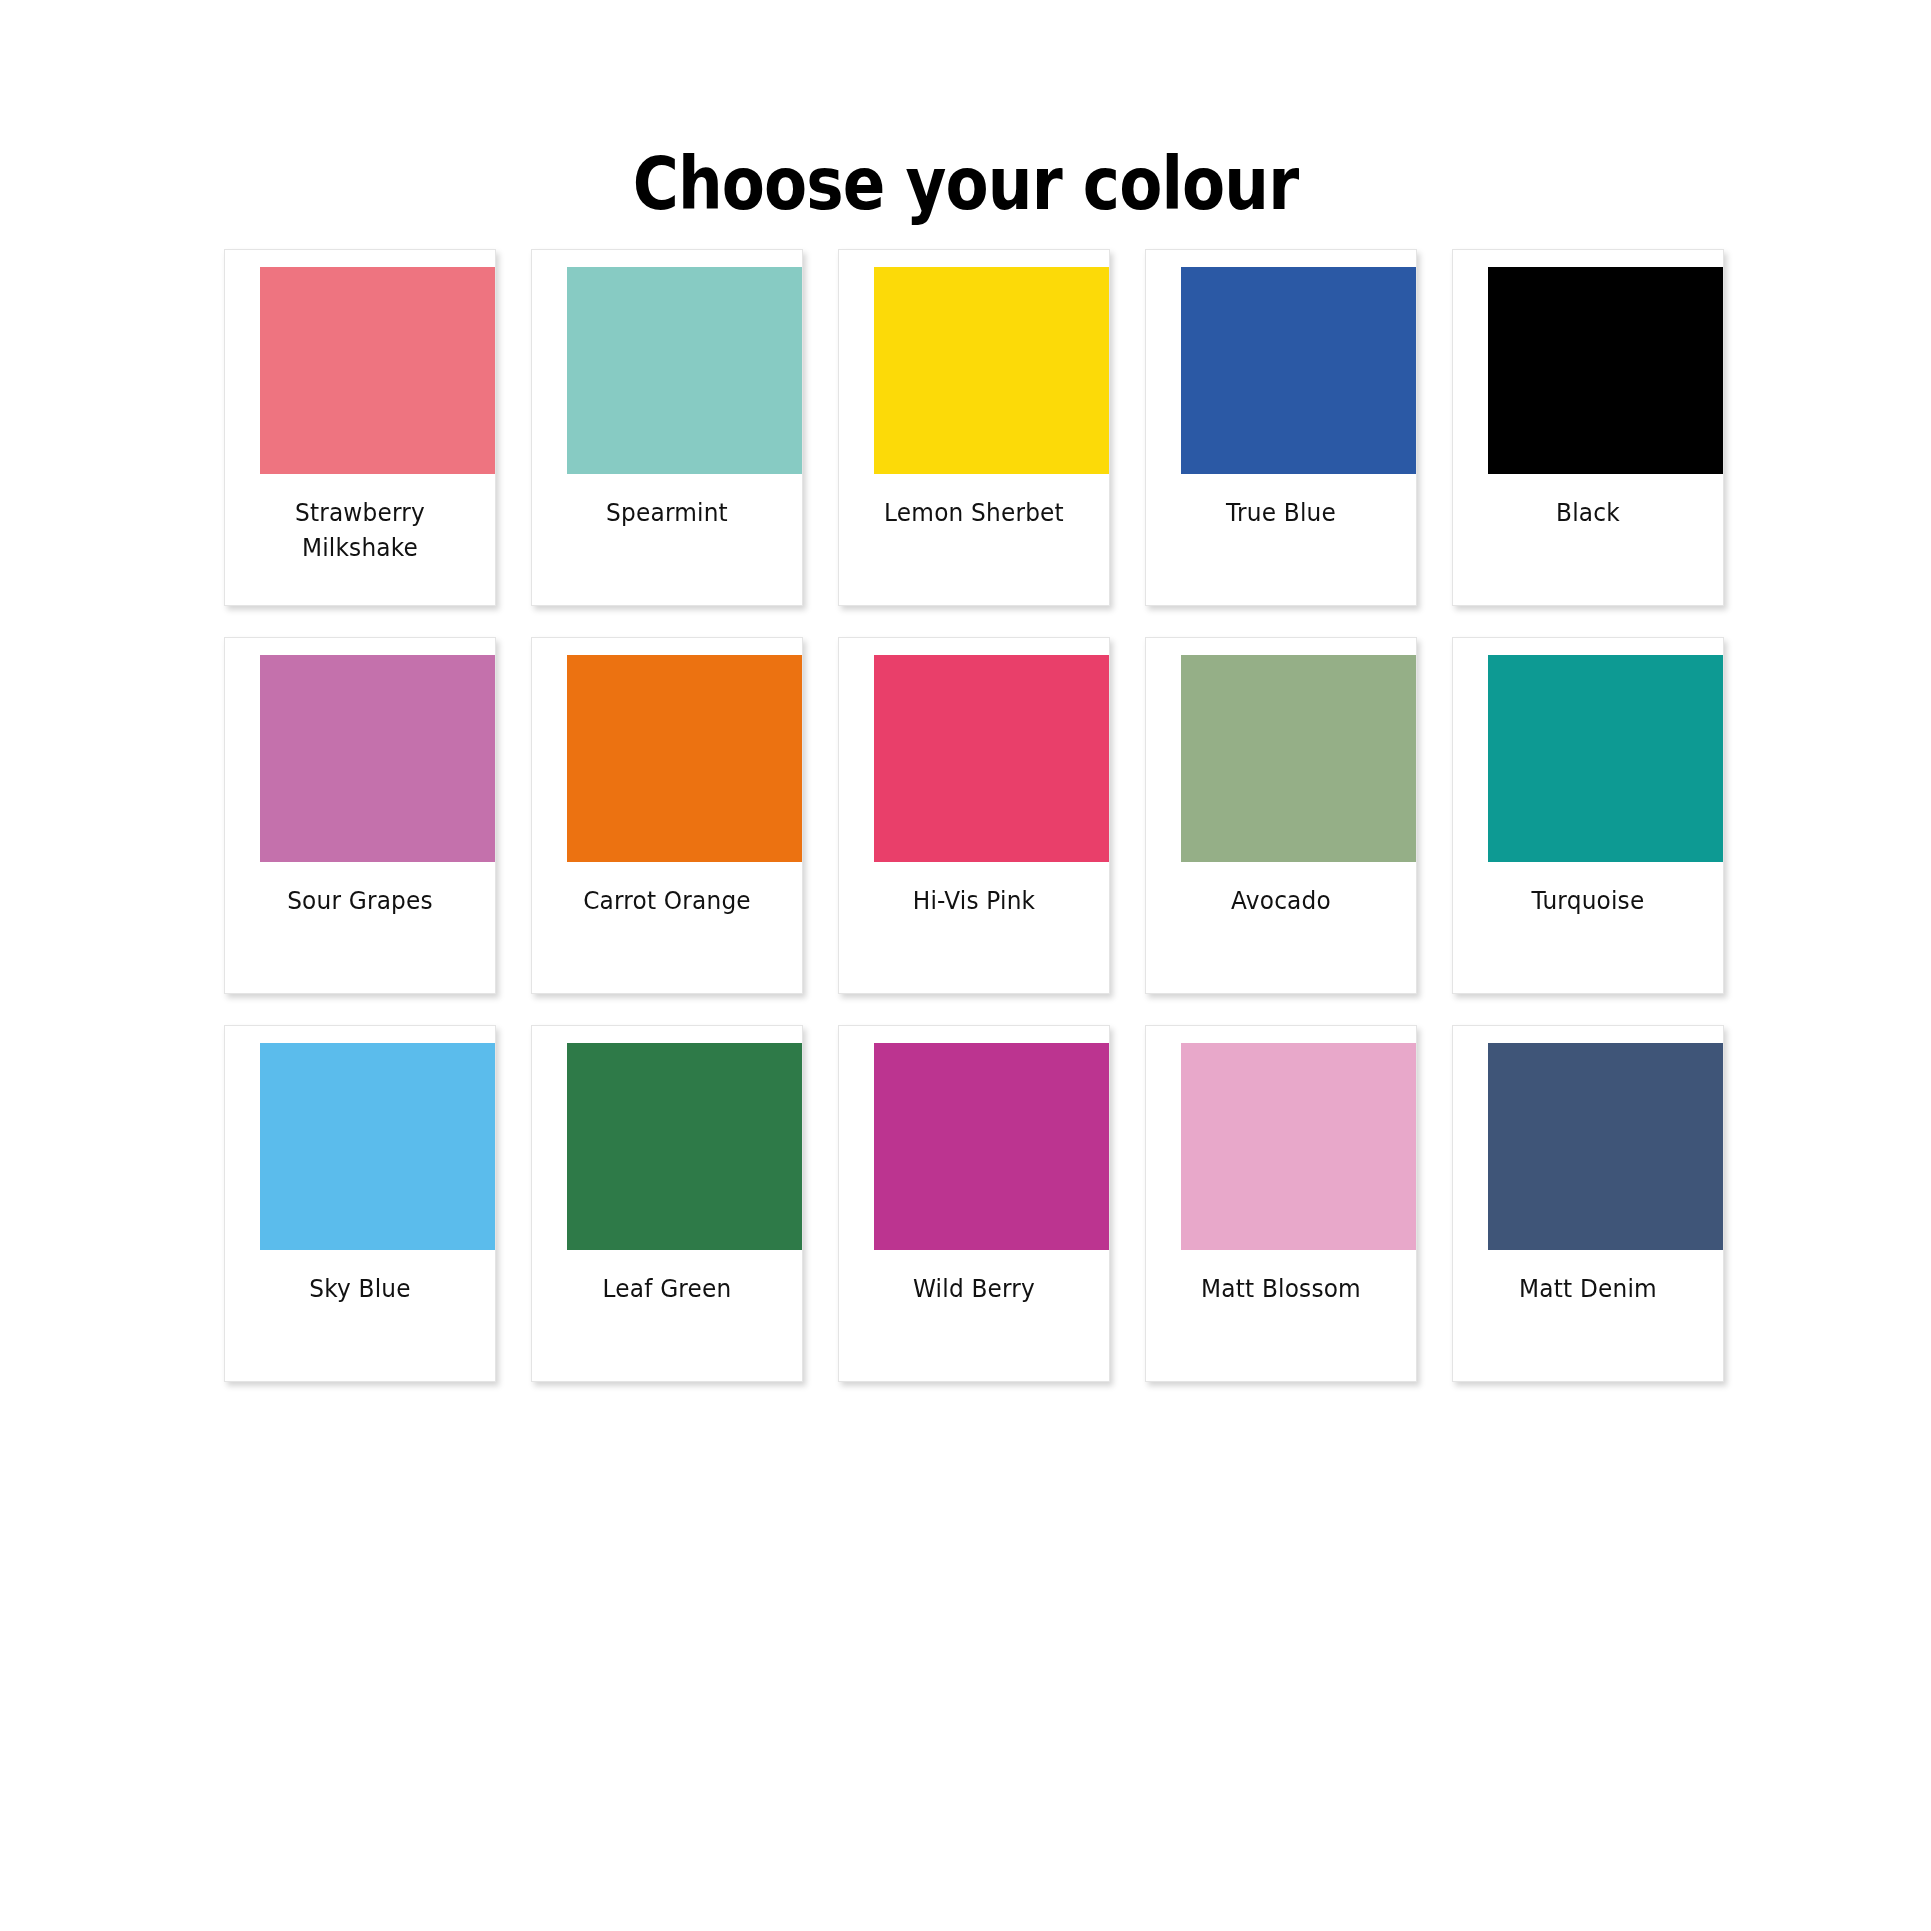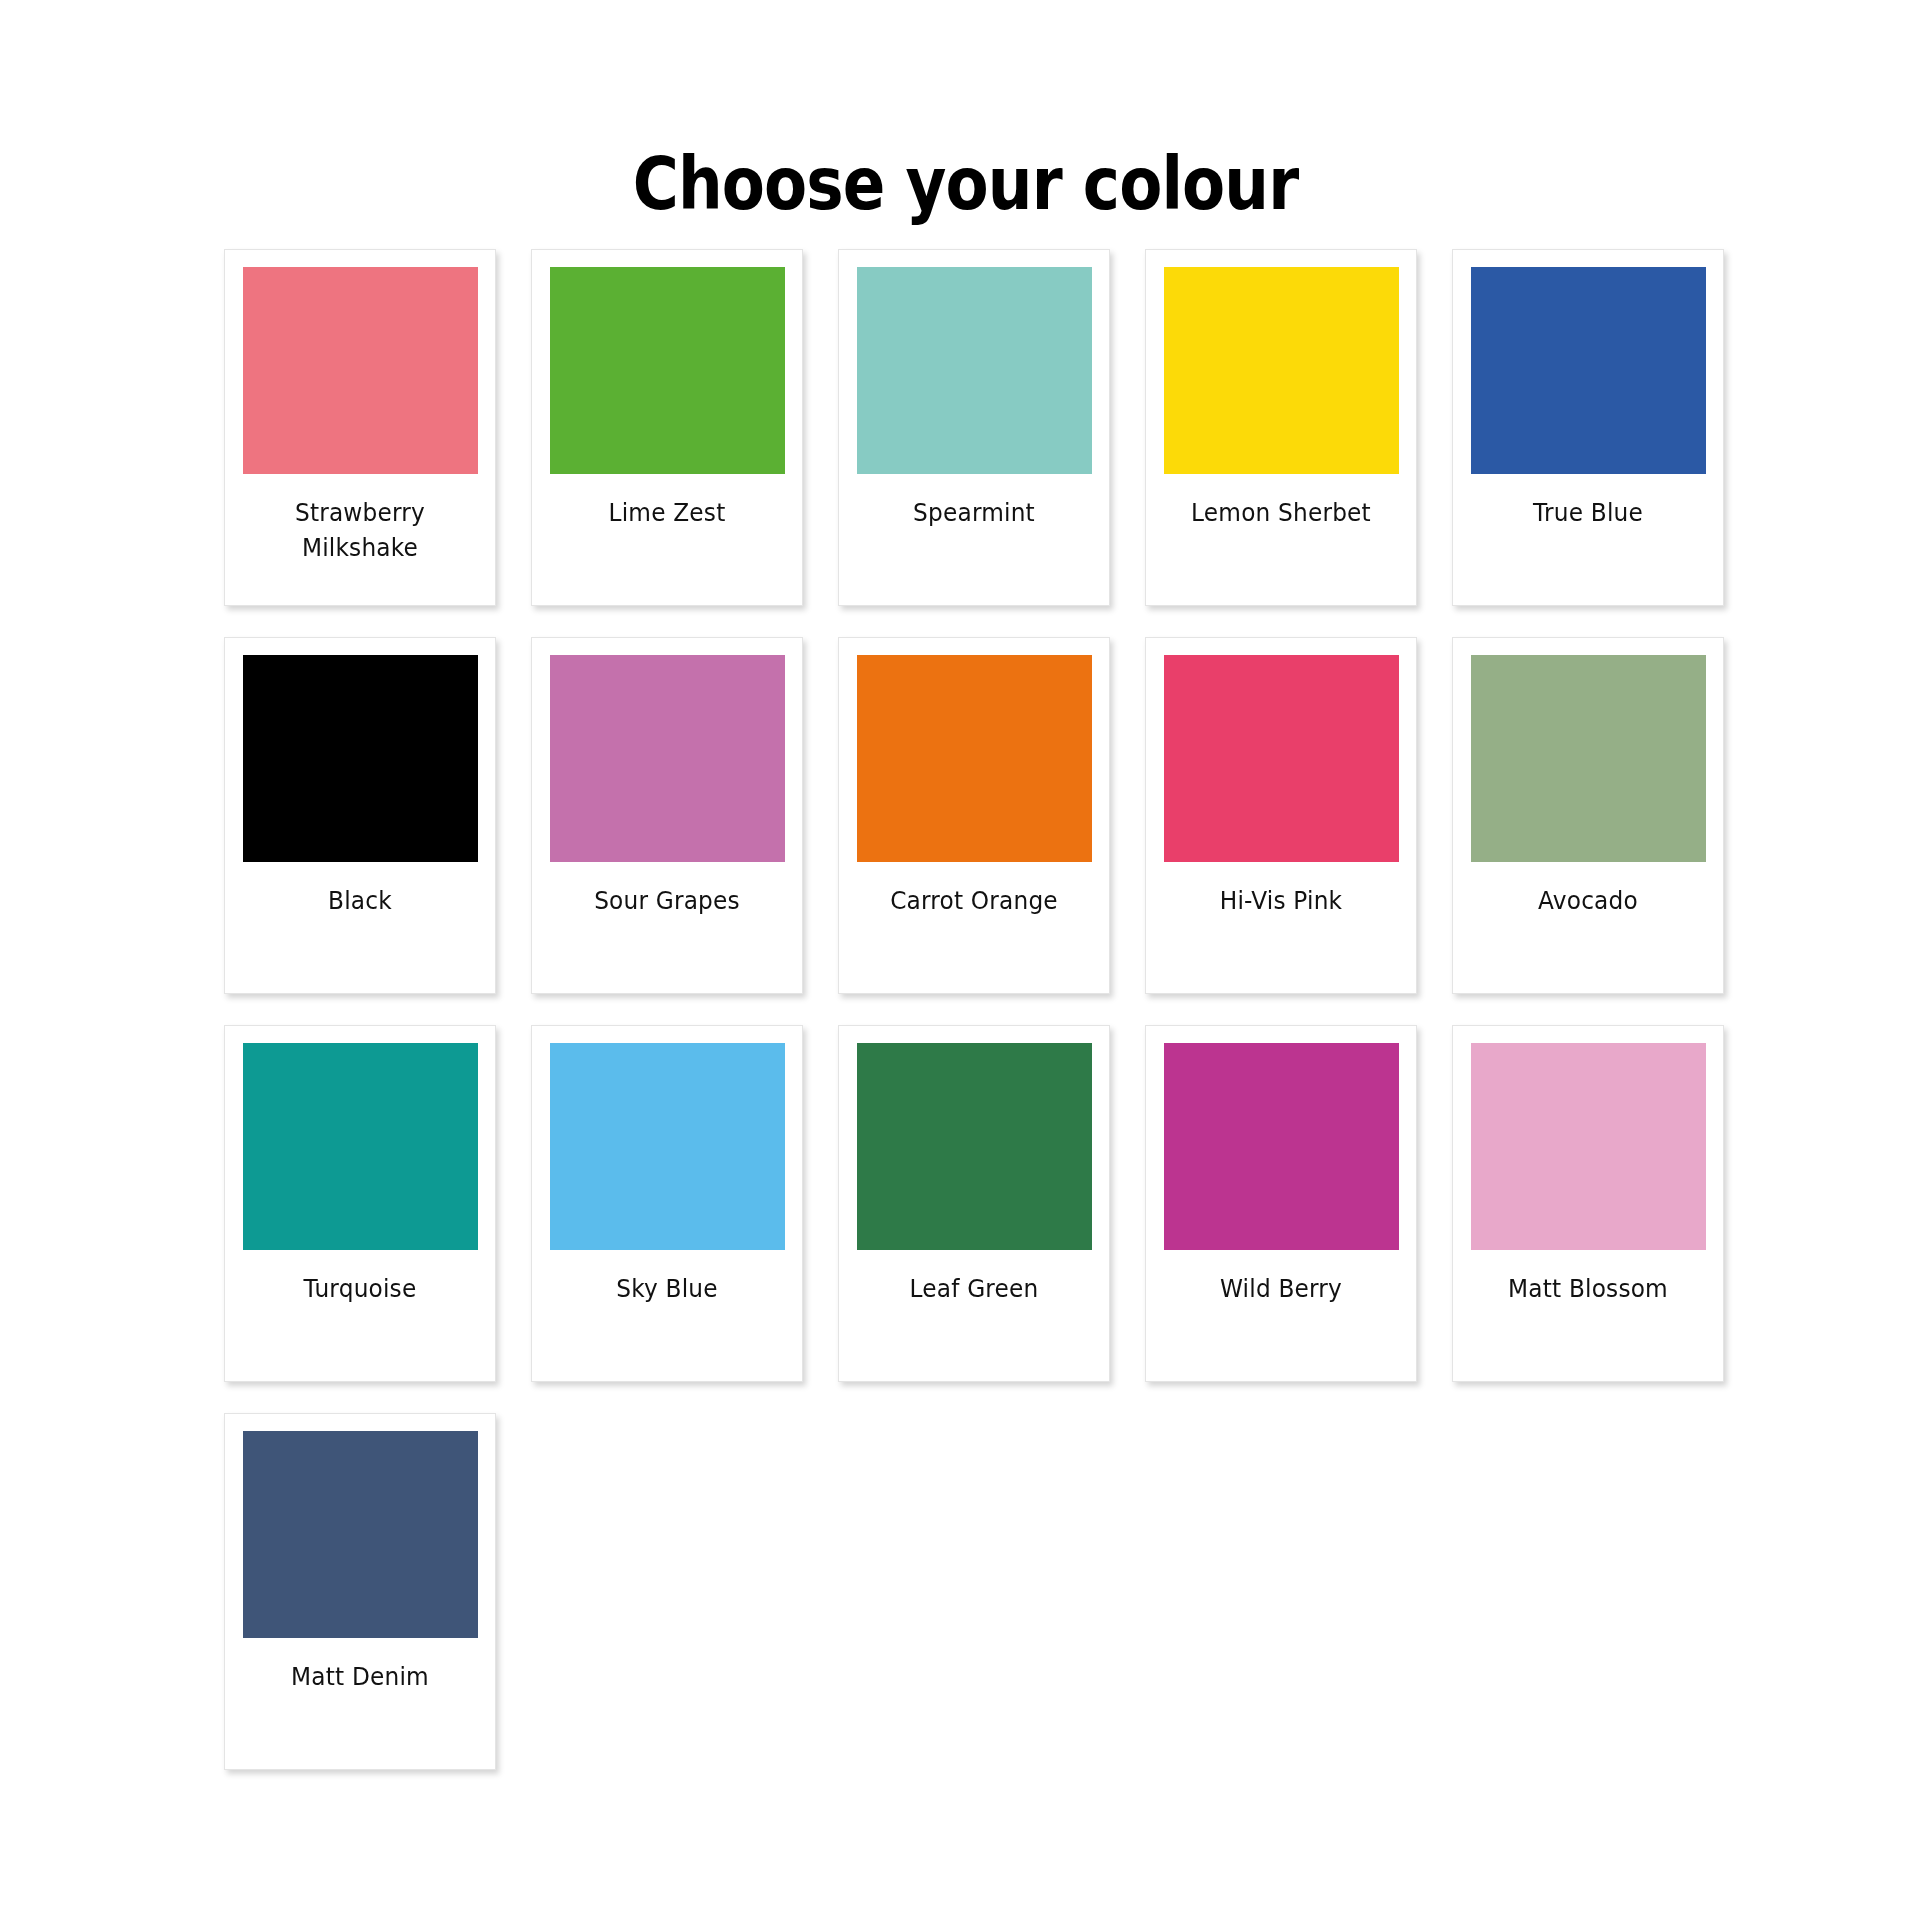--- a/index.html
+++ b/index.html
@@ -57,21 +57,21 @@
   .swatch-card {
     position: relative;
     box-sizing: border-box;
     width: 272px;
     height: 357px;
     background: #ffffff;
     border: 1px solid #e4e4e4;
     box-shadow: 2.9px 3.9px 5.8px rgba(0,0,0,0.17);
     display: flex;
     flex-direction: column;
-    align-items: center;
+    align-items: flex-end;
     padding-top: 17.4px;
   }
 
   .swatch-chip {
     box-sizing: border-box;
     width: 235px;
     height: 207px;
     flex: 0 0 auto;
   }
   .swatch-chip.outlined {
@@ -99,24 +99,20 @@
 
 <div class="page">
 
   <h1 class="page-title">Choose your colour</h1>
 
   <div class="swatch-grid">
       <div class="swatch-card">
         <div class="swatch-chip" style="background-color: rgb(238, 116, 128);"></div>
         <div class="swatch-label">Strawberry
 Milkshake</div>
-      </div>
-      <div class="swatch-card">
-        <div class="swatch-chip" style="background-color: rgb(91, 176, 51);"></div>
-        <div class="swatch-label">Lime Zest</div>
       </div>
       <div class="swatch-card">
         <div class="swatch-chip" style="background-color: rgb(135, 203, 195);"></div>
         <div class="swatch-label">Spearmint</div>
       </div>
       <div class="swatch-card">
         <div class="swatch-chip" style="background-color: rgb(252, 218, 8);"></div>
         <div class="swatch-label">Lemon Sherbet</div>
       </div>
       <div class="swatch-card">

